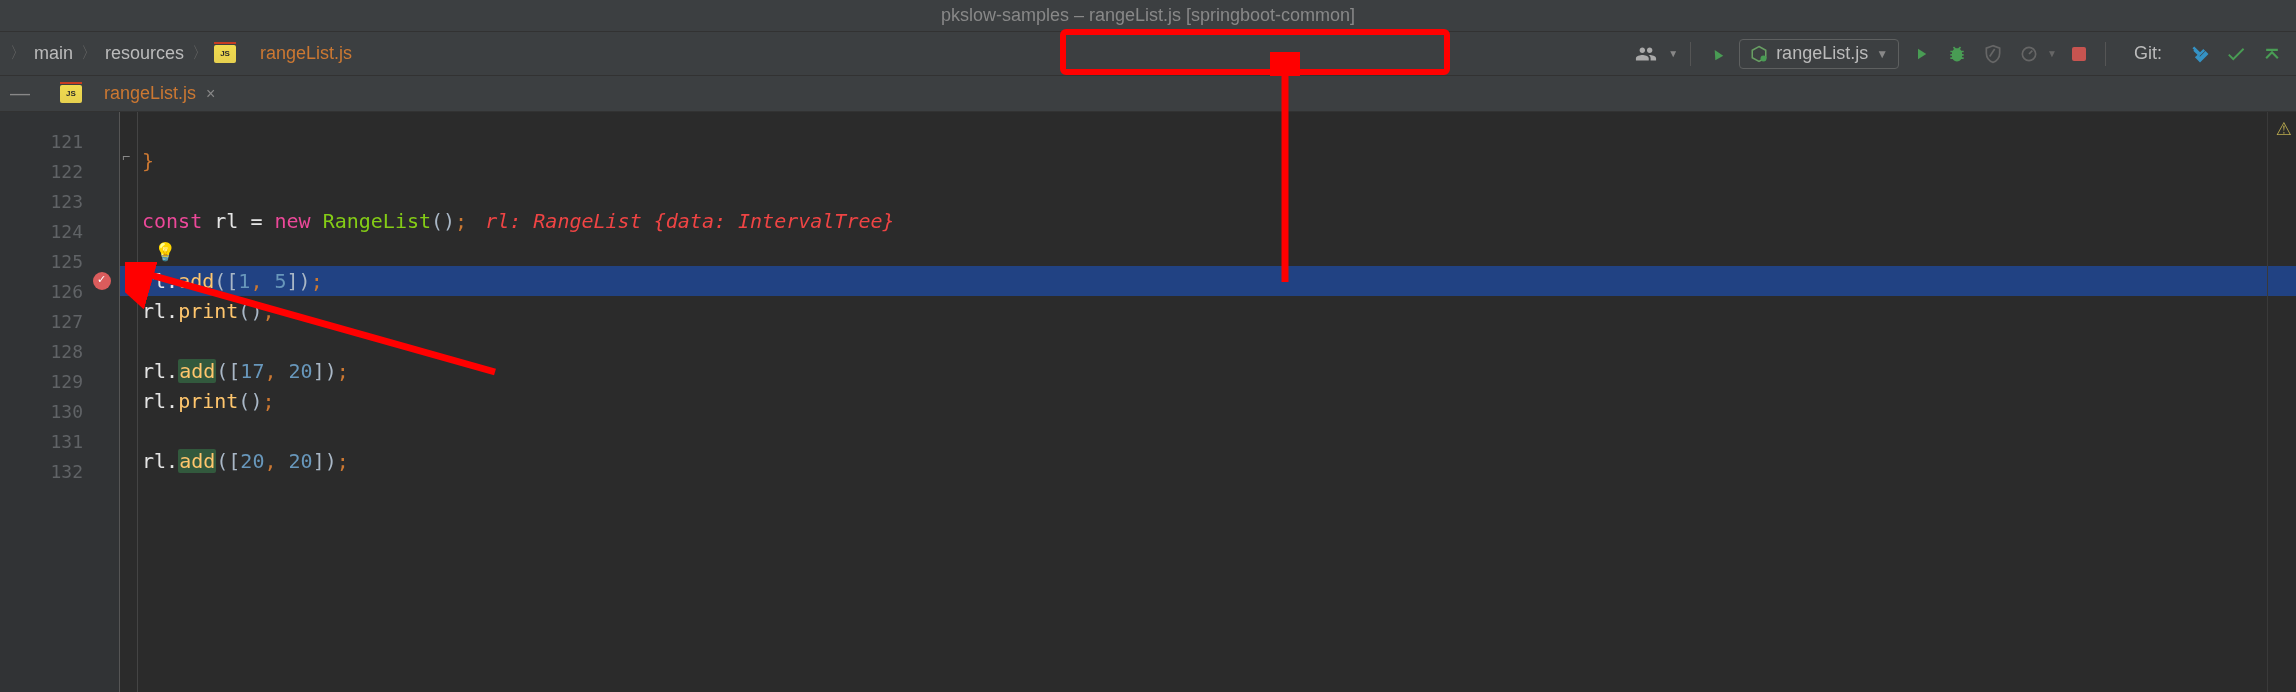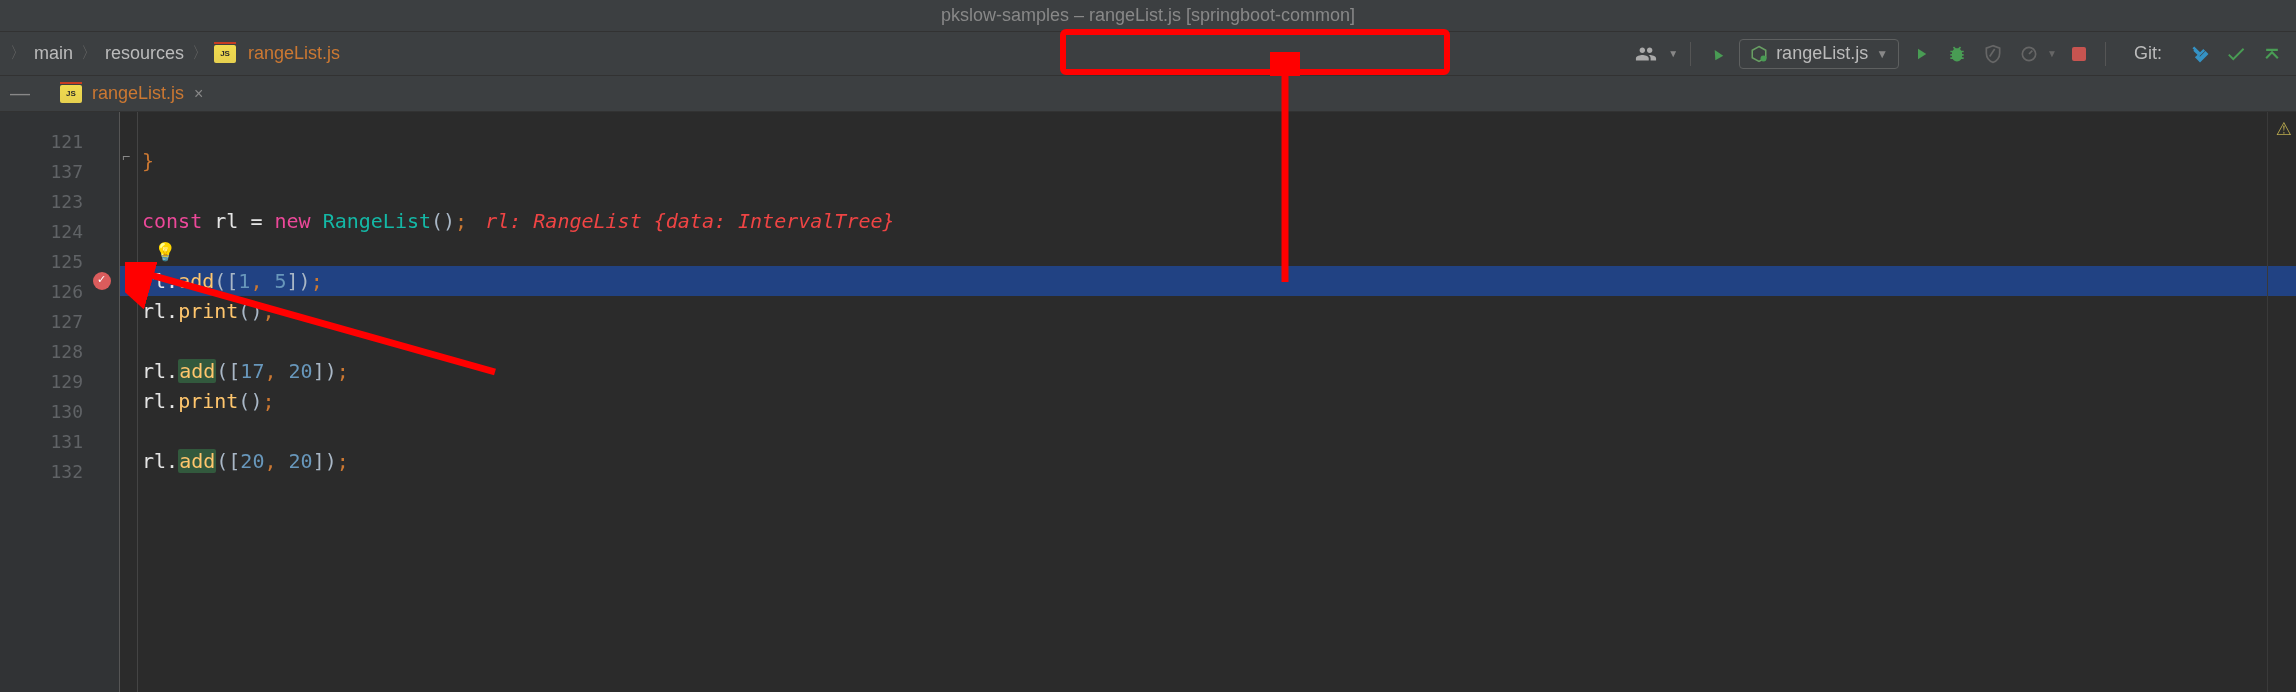--- a/index.html
+++ b/index.html
@@ -43,21 +43,21 @@
       width: 22px; height: 18px;
       background: linear-gradient(#f0db4f, #e6d04f);
       display: inline-flex;
       align-items: center;
       justify-content: center;
       font-size: 8px;
       color: #2b2b2b;
       font-weight: bold;
       border-radius: 2px;
       position: relative;
-      margin-right: 4px;
+      margin-right: 16px;
     }
     .js-file-icon::before {
       content: '';
       position: absolute;
       top: -3px; left: 0;
       width: 22px; height: 2px;
       background: #c63c22;
     }
     .nav-right {
       margin-left: auto;
@@ -208,21 +208,21 @@
       margin-left: -22px;
       padding-left: 22px;
     }
     .tok-keyword { color: #ec4899; }
     .tok-ident { color: #e5e5e5; }
     .tok-punct { color: #cc7832; }
     .tok-paren { color: #a9b7c6; }
     .tok-num { color: #6897bb; }
     .tok-method { color: #ffc66d; }
     .tok-method-hl { color: #ffc66d; background: #32593d; padding: 0 1px; border-radius: 2px; }
-    .tok-class { color: #14b8a6; }
+    .tok-class { color: #84cc16; }
     .inline-hint { color: #ef4444; font-style: italic; margin-left: 18px; }
     .bulb-icon {
       position: absolute;
       left: 12px;
       color: #ffc66d;
       font-size: 18px;
     }
     .right-margin {
       position: absolute;
       right: 28px;
@@ -344,21 +344,21 @@
     <span class="tab-close">×</span>
   </div>
 </div>
 
 <div class="editor-area">
   <div class="gutter" id="gutter">
       <div class="gutter-row">
         <span class="line-number">121</span>
       </div>
       <div class="gutter-row">
-        <span class="line-number">137</span>
+        <span class="line-number">122</span>
       </div>
       <div class="gutter-row">
         <span class="line-number">123</span>
       </div>
       <div class="gutter-row">
         <span class="line-number">124</span>
       </div>
       <div class="gutter-row">
         <span class="line-number">125</span>
       </div>

